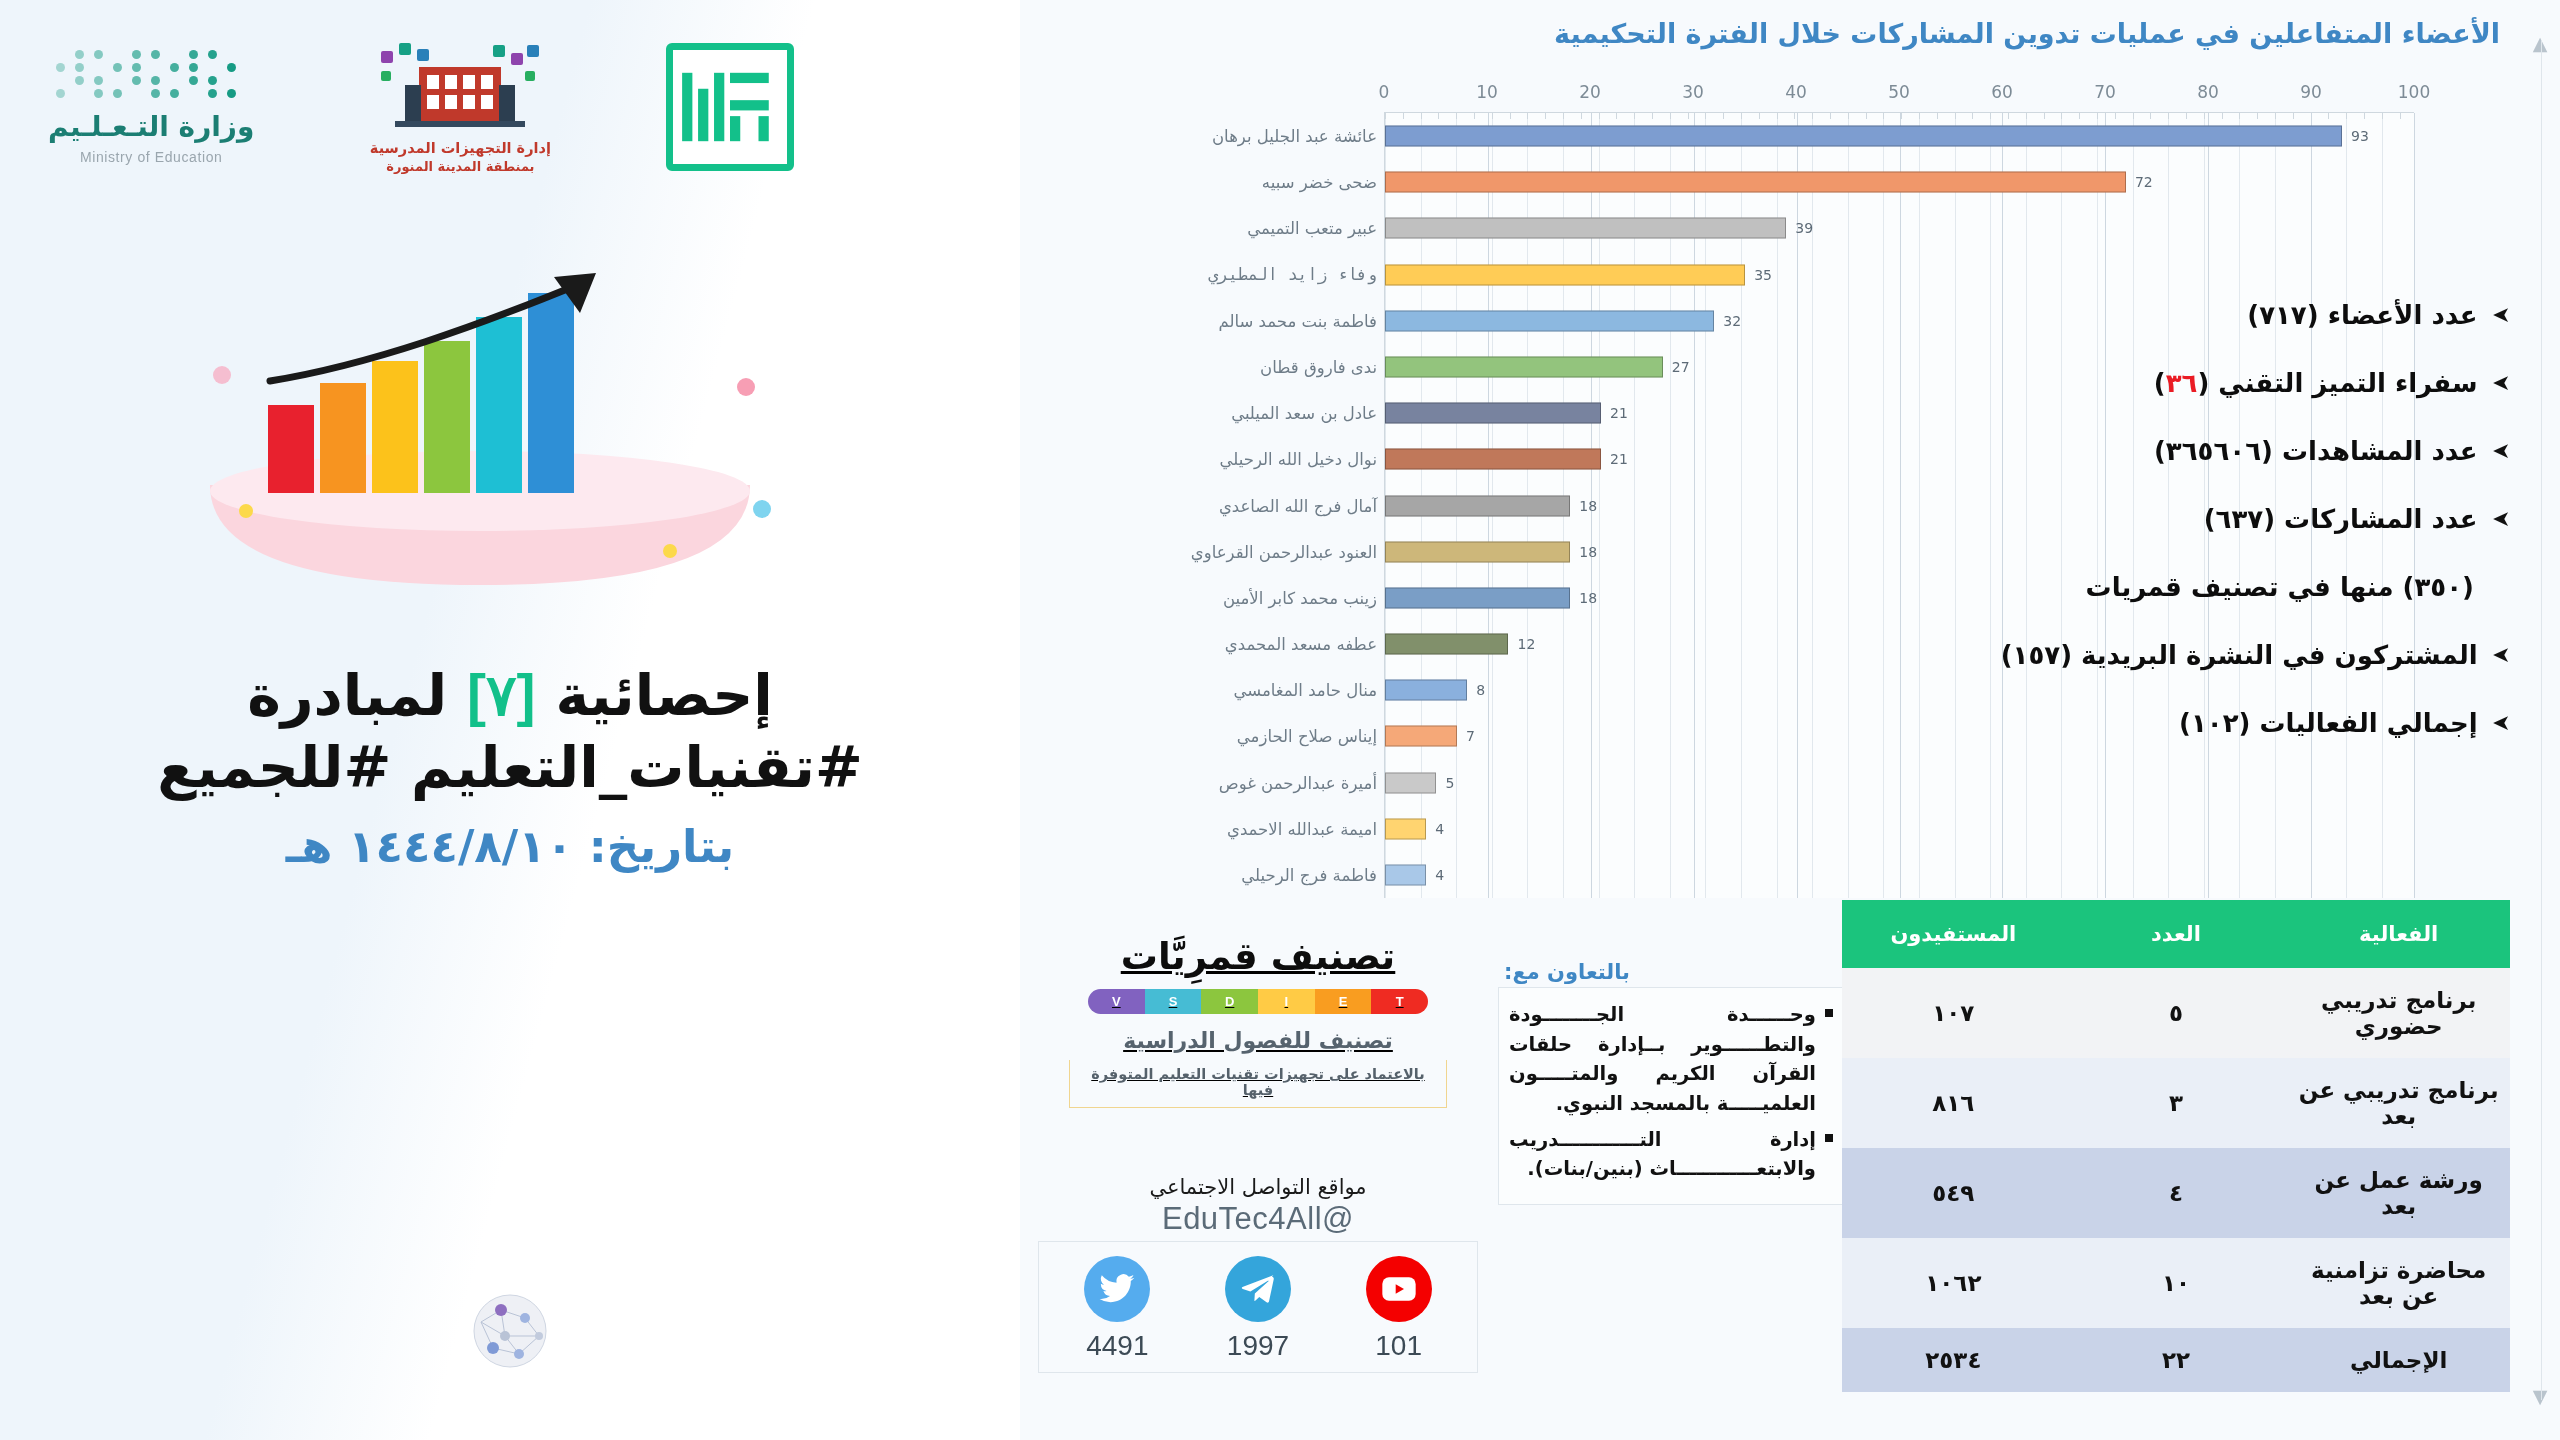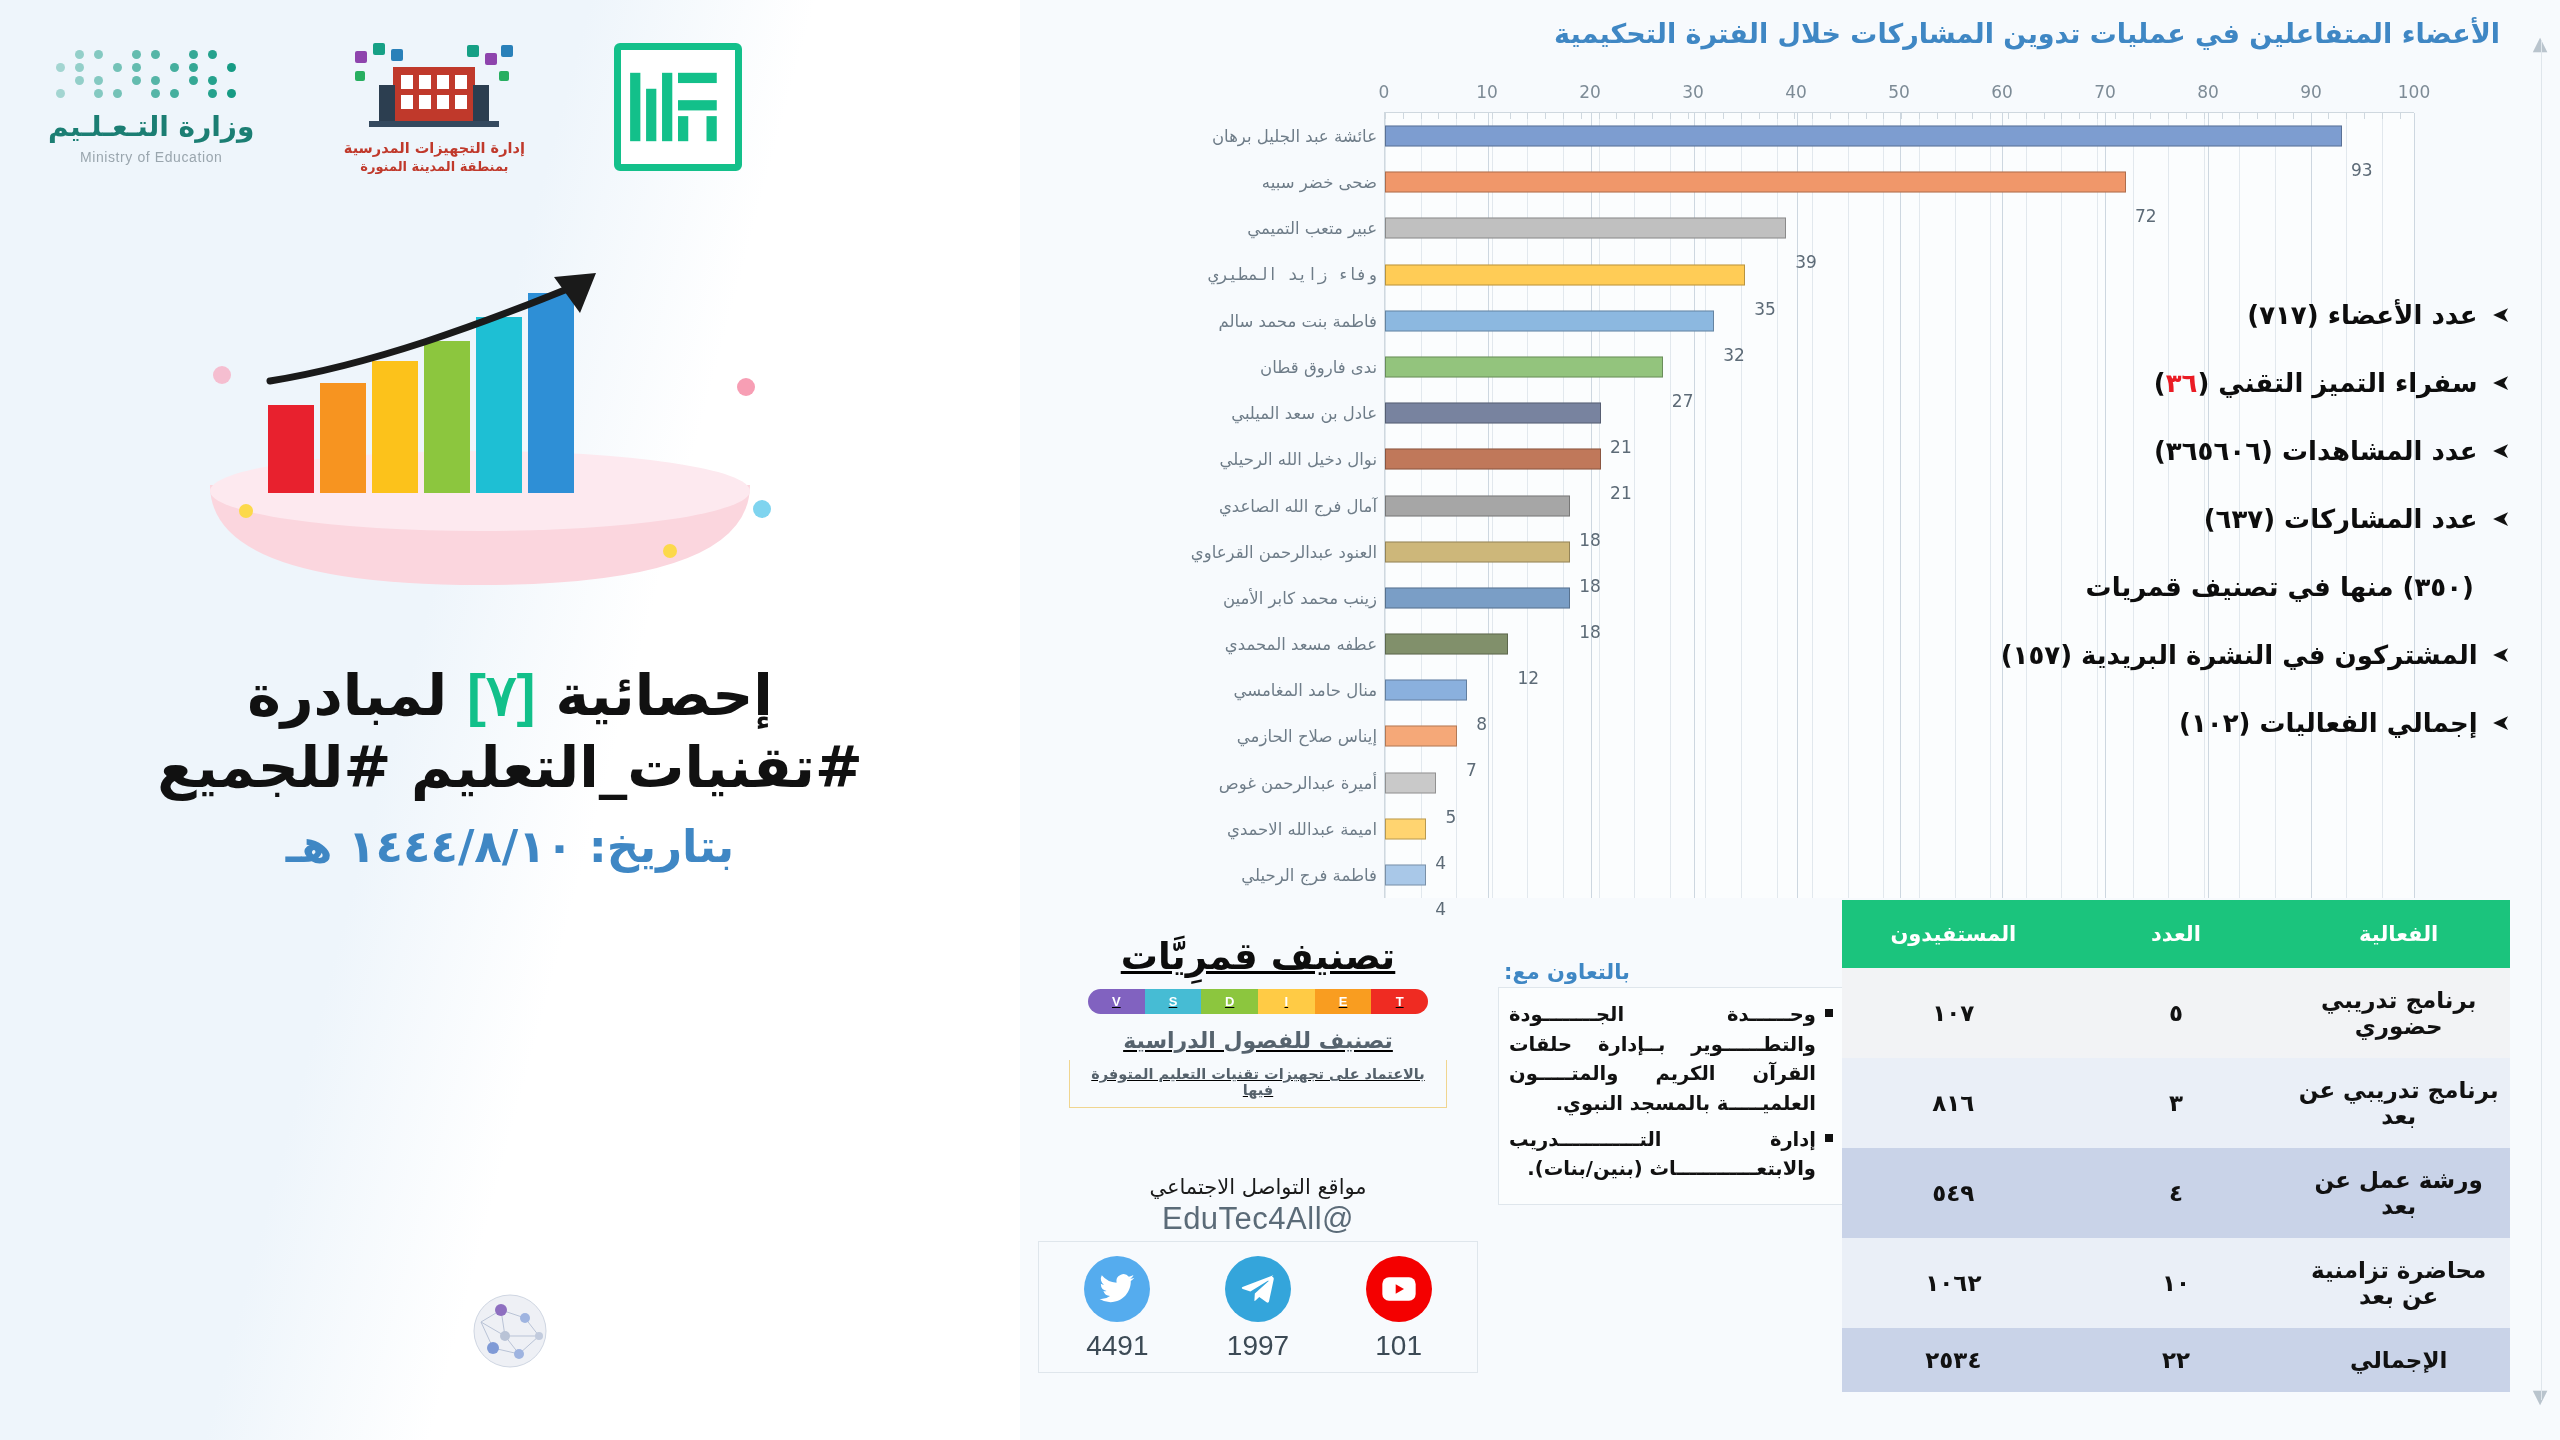--- a/index.html
+++ b/index.html
@@ -80,21 +80,21 @@
     position:absolute;right:calc(100% + 8px);
     white-space:nowrap;font-size:16.5px;color:#6e7c88;direction:rtl;
     transform:translateY(-50%);
   }
   .bar{
     position:absolute;height:21px;transform:translateY(-50%);
     border:1px solid rgba(0,0,0,.28);
   }
   .barval{
     position:absolute;transform:translateY(-50%);
-    font-size:17px;color:#5d6b77;white-space:nowrap;margin-top:34px;
+    font-size:14px;color:#5d6b77;white-space:nowrap;
   }
 
   
   #bullets{
     position:absolute;top:300px;right:50px;width:640px;
     direction:rtl;z-index:3;
   }
   .bullet-row{
     display:flex;align-items:center;gap:14px;
     margin-bottom:38px;
@@ -186,21 +186,21 @@
   tbody tr:nth-child(2){background:#eaeff7;}
   tbody tr:nth-child(3){background:#c9d3e8;}
   tbody tr:nth-child(4){background:#eaeff7;}
   tbody tr:nth-child(5){background:#c9d3e8;}
   td.c-name{text-align:center;}
 
   
   #logos{
     position:absolute;top:22px;left:0;right:0;height:170px;
     display:flex;flex-direction:row-reverse;align-items:center;
-    justify-content:flex-start;gap:60px;padding:0 48px;z-index:2;
+    justify-content:flex-start;gap:86px;padding:0 48px;z-index:2;
   }
   
   #moe{display:flex;flex-direction:column;align-items:center;gap:6px;}
   #moe-dots{width:190px;height:54px;position:relative;}
   #moe-dots i{
     position:absolute;width:9px;height:9px;border-radius:50%;background:#169b84;
   }
   #moe-name{font-size:28px;font-weight:bold;color:#1b7e73;letter-spacing:3px;}
   #moe-en{font-size:14px;color:#9aa6ae;letter-spacing:.6px;font-family:"Liberation Sans",sans-serif;}
   

